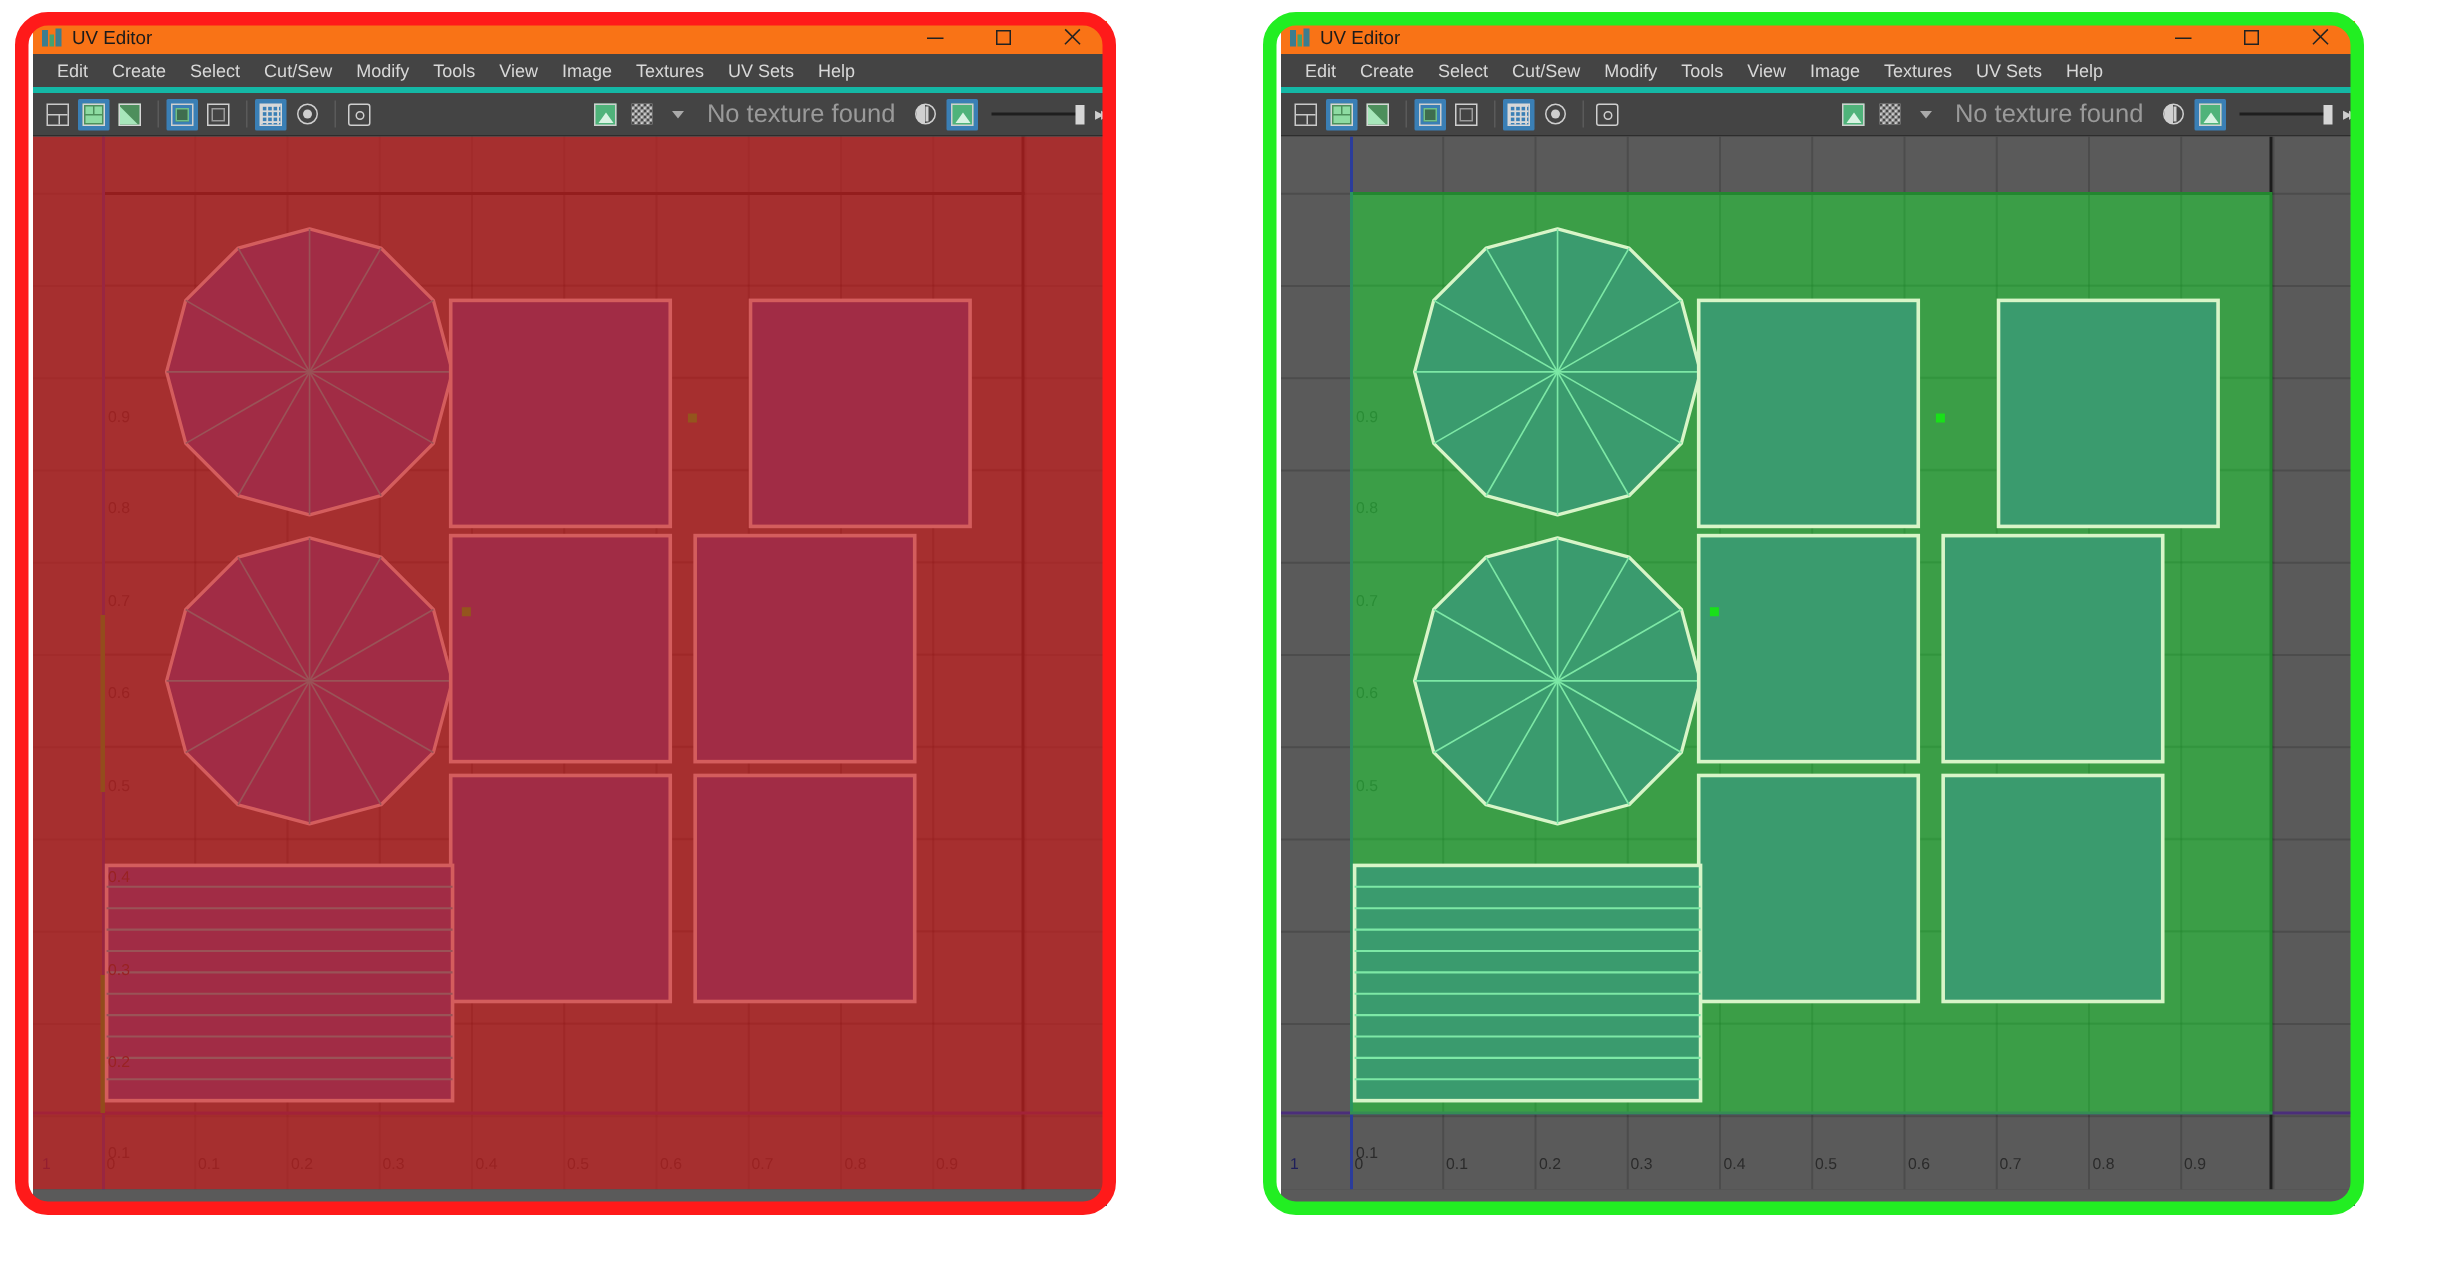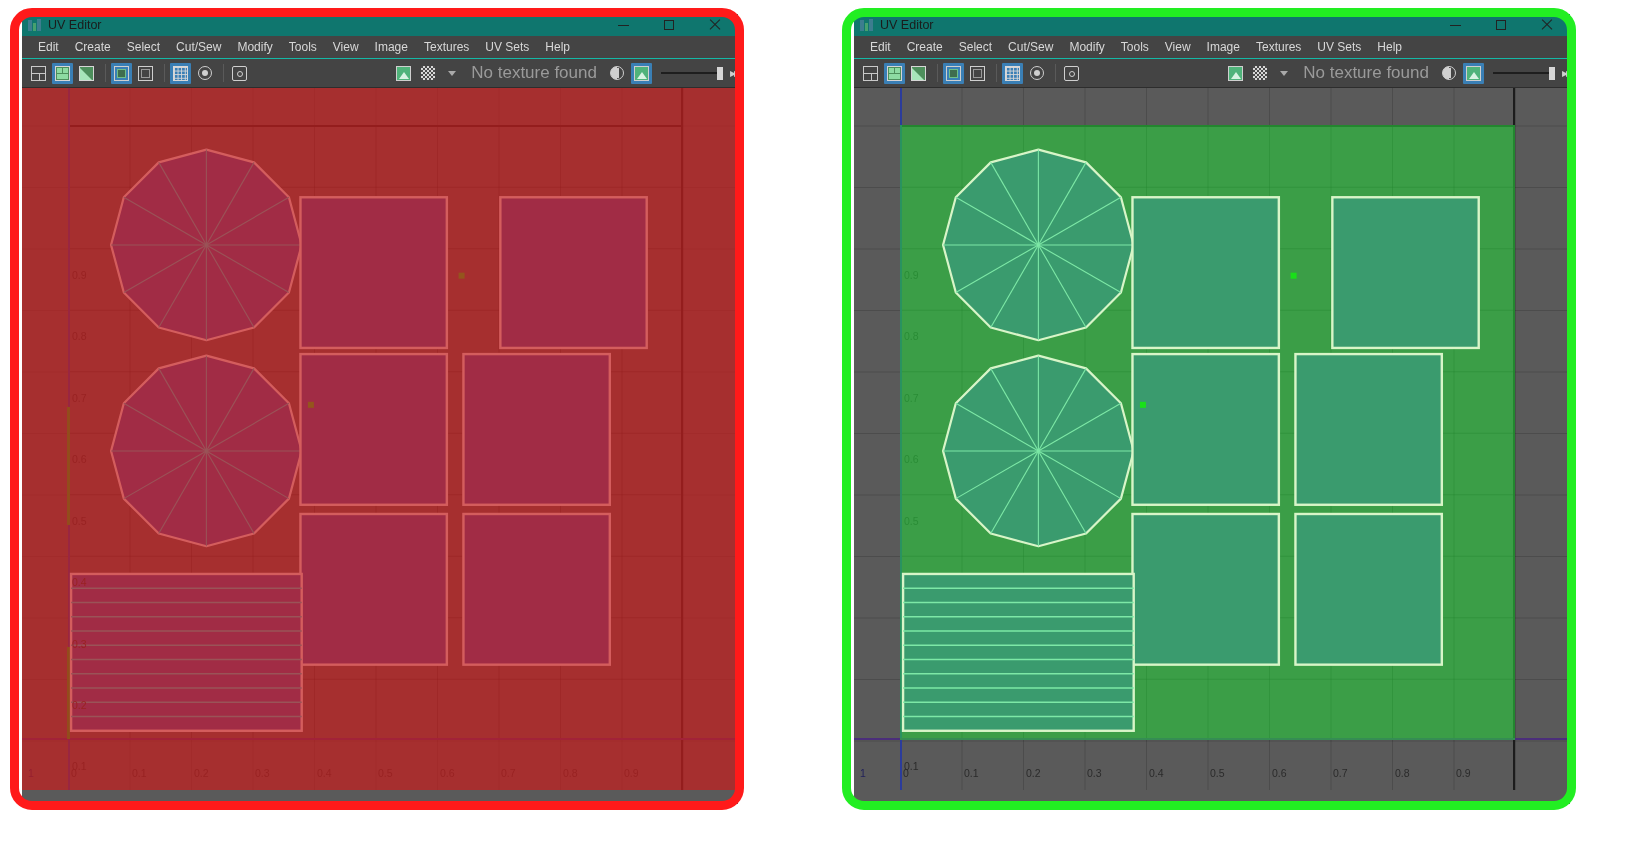--- a/index.html
+++ b/index.html
@@ -14,42 +14,42 @@
   .ring-left {left:10px;  top:8px;  width:734px;height:802px;border:9px solid #ff1a1a;}
   .ring-right{left:842px; top:8px;  width:734px;height:802px;border:9px solid #22ee22;}
 
   
   .win{position:absolute;top:14px;width:716px;height:790px;
        background:#434343;overflow:hidden;box-sizing:border-box;}
   .win-left {left:22px;}
   .win-right{left:854px;}
 
   
-  .titlebar{height:22px;background:#0f766e;display:flex;align-items:center;
+  .titlebar{height:22px;background:#f97316;display:flex;align-items:center;
             position:relative;text-align:center;}
   .app-icon{width:13px;height:13px;margin:0 7px 0 6px;position:relative;flex:0 0 auto;}
   .app-icon i{position:absolute;display:block;}
   .app-icon i.a{left:0;top:1px;width:4px;height:11px;background:#3c7d8f;}
   .app-icon i.b{left:5px;top:4px;width:3px;height:8px;background:#46a06f;}
   .app-icon i.c{left:9px;top:0px;width:4px;height:12px;background:#3c7d8f;}
   .title-text{font-size:12.5px;color:#1b1b1b;}
   .win-ctrls{position:absolute;right:0;top:0;height:22px;display:flex;}
   .wbtn{width:46px;height:22px;display:flex;align-items:center;justify-content:center;
         color:#222;font-size:12px;}
   .wbtn .min{display:block;width:11px;height:1px;background:#222;}
   .wbtn .max{display:block;width:10px;height:10px;border:1.3px solid #222;box-sizing:border-box;}
   .wbtn .cls{display:block;width:12px;height:12px;position:relative;}
   .wbtn .cls:before,.wbtn .cls:after{content:"";position:absolute;left:-1px;top:5px;
         width:14px;height:1.2px;background:#222;}
   .wbtn .cls:before{transform:rotate(45deg);}
   .wbtn .cls:after{transform:rotate(-45deg);}
 
   
   .menubar{height:22px;background:#444444;display:flex;align-items:center;
-           padding-left:8px;border-bottom:1px solid #14b8a6;}
+           padding-left:8px;border-bottom:4px solid #14b8a6;}
   .menu-item{font-size:12px;color:#d8d8d8;padding:0 8px;line-height:22px;white-space:nowrap;}
 
   
   .toolbar{height:28px;background:#444444;display:flex;align-items:center;
            padding-left:6px;position:relative;border-bottom:1px solid #2d2d2d;}
   .tb{width:21px;height:21px;margin-right:3px;display:flex;align-items:center;
       justify-content:center;box-sizing:border-box;position:relative;border-radius:1px;}
   .tb.on{background:#3a7fb5;}
   .sep{width:1px;height:18px;background:#5a5a5a;margin:0 5px;}
   .glyph{width:15px;height:15px;position:relative;display:block;}

